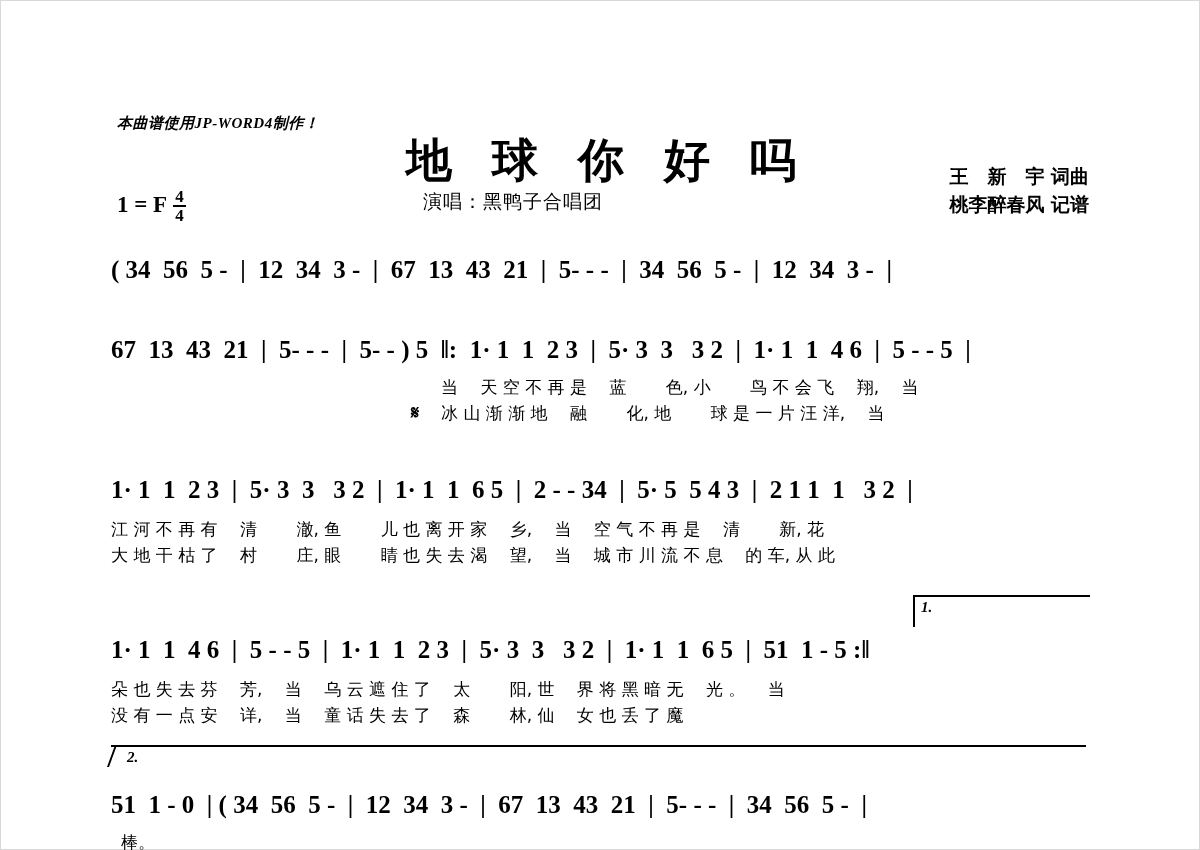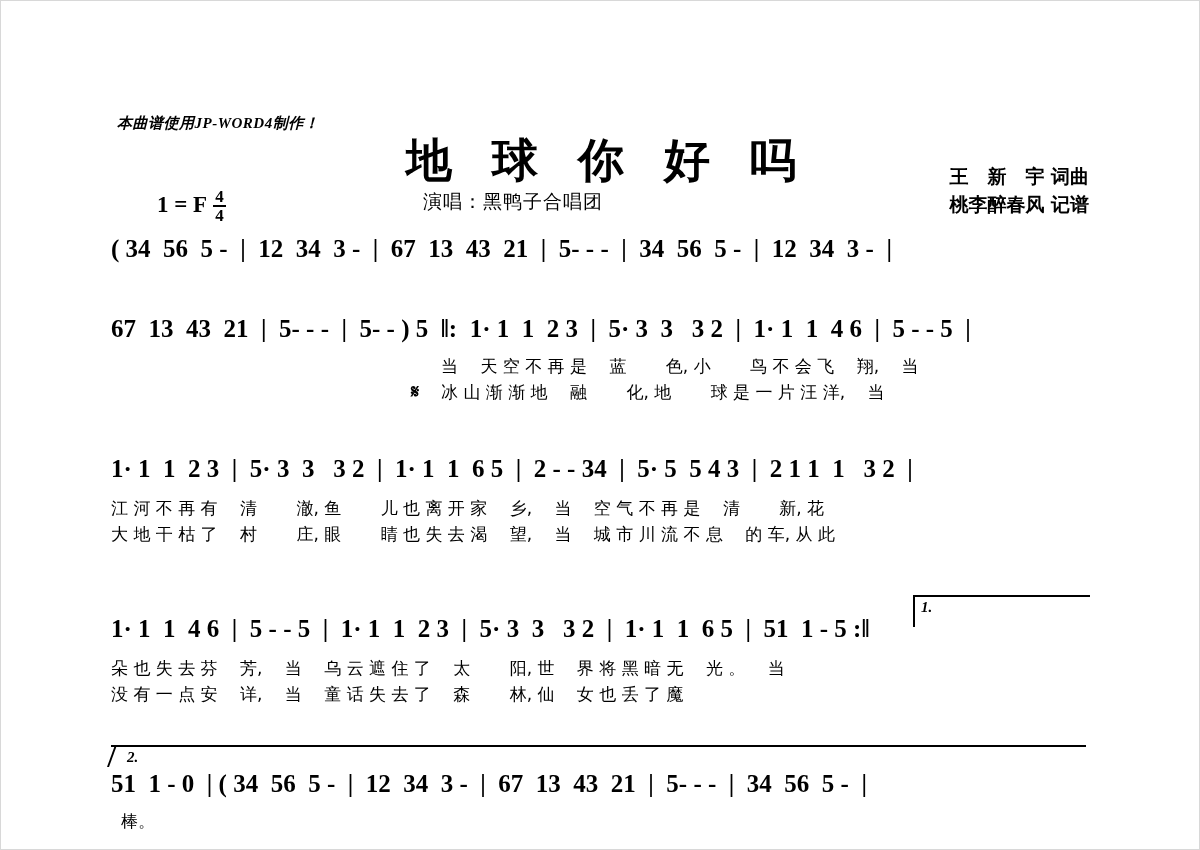--- a/index.html
+++ b/index.html
@@ -46,33 +46,34 @@
     font-weight:bold;font-size:19px;
     text-align:right;
     white-space:pre;
   }
   .credit.c1{top:163px;}
   .credit.c2{top:191px;}
   .keysig{
     position:absolute;left:116px;top:186px;
     font-family:"Liberation Serif", serif;
     font-weight:bold;font-size:23px;
-    display:flex;align-items:center;gap:6px;margin-left:40px;
+    display:flex;align-items:center;gap:6px;
   }
   .keysig .frac{
     display:inline-block;text-align:center;font-size:17px;line-height:1.02;
     font-weight:bold;position:relative;top:1px;
   }
   .keysig .frac .num{display:block;border-bottom:2px solid #000;padding:0 2px;}
   .keysig .frac .den{display:block;padding:0 2px;}
 
   
   .row{
     position:absolute;left:110px;width:980px;
     font-family:"Liberation Serif", serif;
+    margin-top:21px;
   }
   .notes{
     font-size:25px;font-weight:bold;
     white-space:pre;
     letter-spacing:0px;
     line-height:1;
   }
   .lyric{
     font-family:"DejaVu Sans", sans-serif;
     font-size:17px;white-space:pre;

